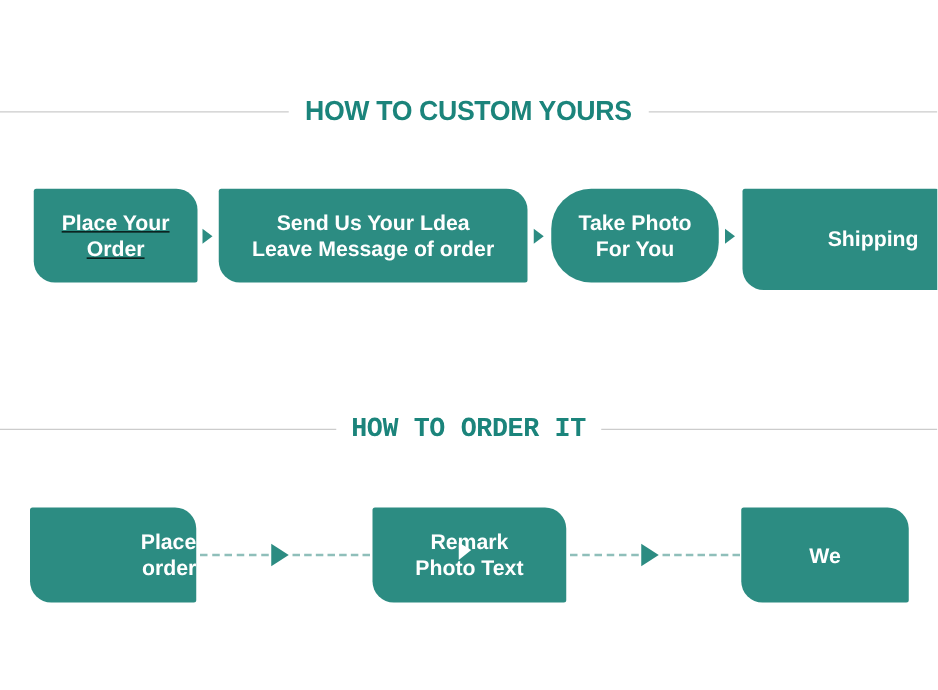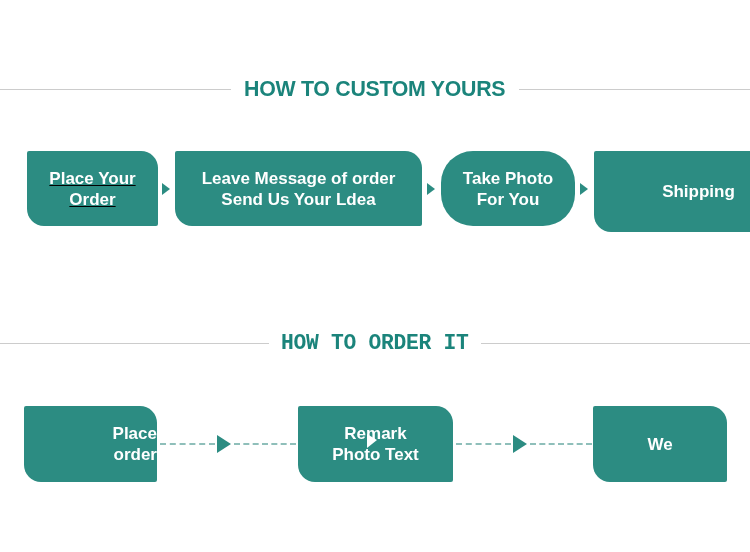--- a/index.html
+++ b/index.html
@@ -100,22 +100,22 @@
   </div>
 
   <div class="box" style="left:27px;top:135px;width:131px;height:75px;text-decoration:underline;">
     <span class="bl">Place Your</span>
     <span class="bl">Order</span>
   </div>
 
   <div class="tri" style="left:162px;top:167px;"></div>
 
   <div class="box" style="left:175px;top:135px;width:247px;height:75px;">
+    <span class="bl">Send Us Your Ldea</span>
     <span class="bl">Leave Message of order</span>
-    <span class="bl">Send Us Your Ldea</span>
   </div>
 
   <div class="tri" style="left:427px;top:167px;"></div>
 
   <div class="box" style="left:441px;top:135px;width:134px;height:75px;border-radius:32px;">
     <span class="bl">Take Photo</span>
     <span class="bl">For You</span>
   </div>
 
   <div class="tri" style="left:580px;top:167px;"></div>

